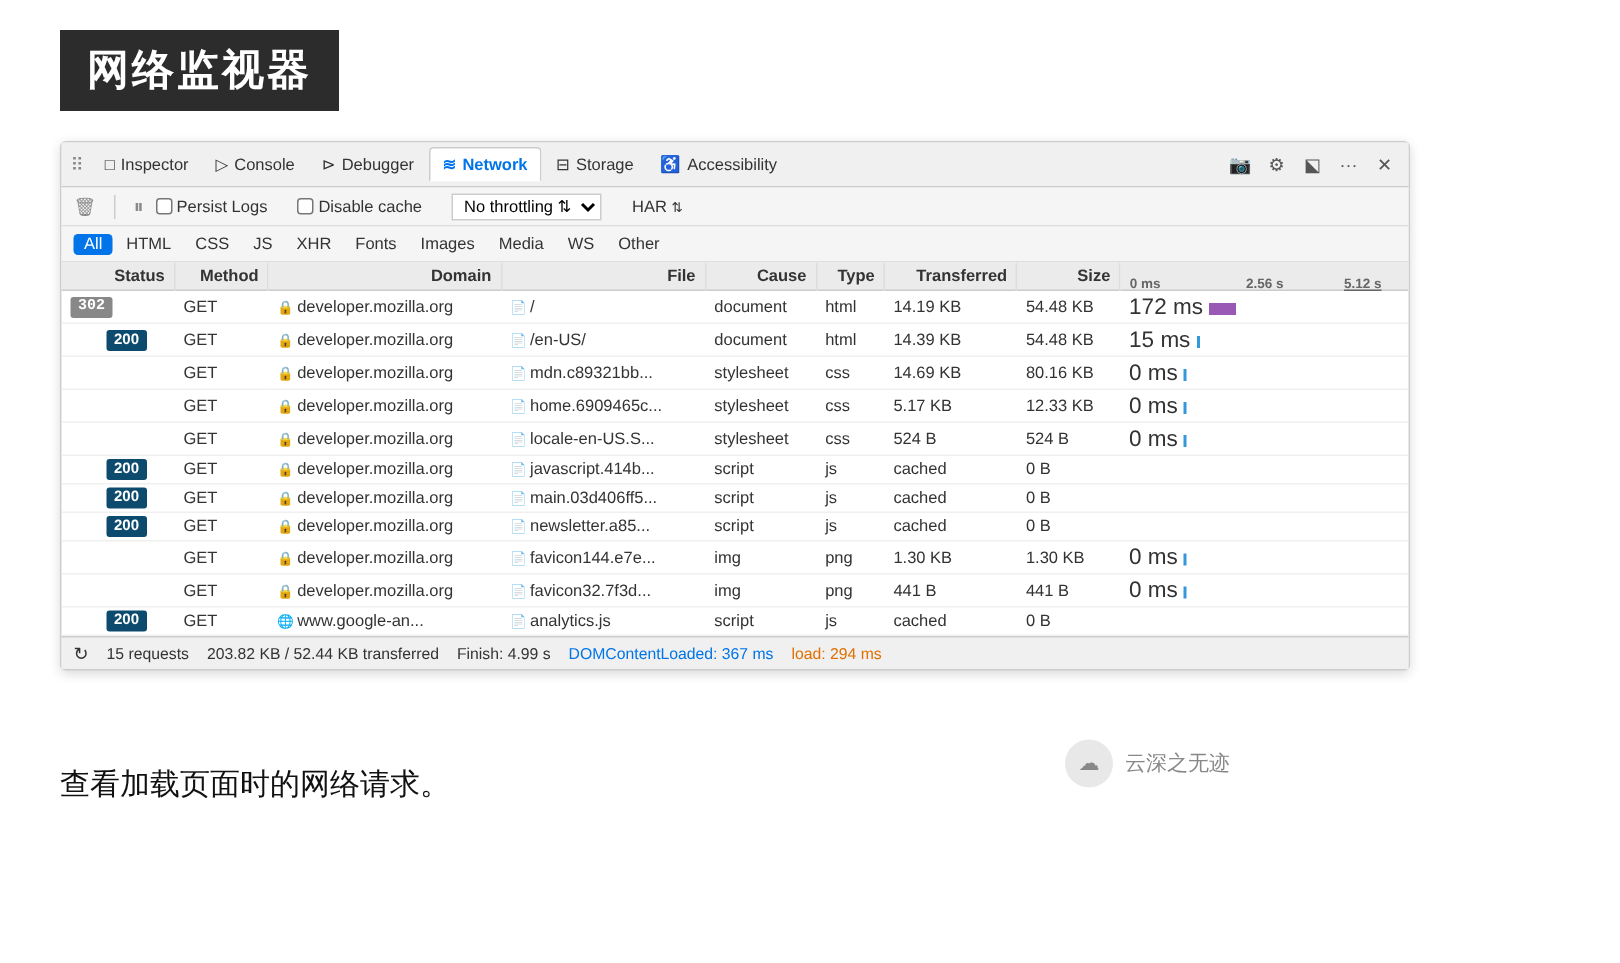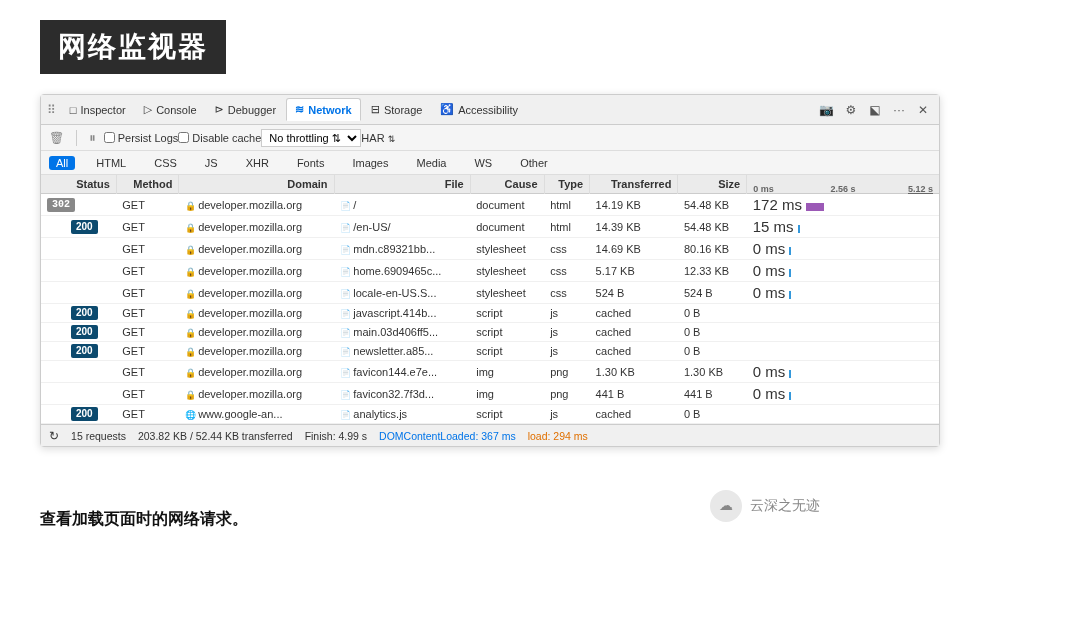--- a/index.html
+++ b/index.html
@@ -115,21 +115,21 @@
     }
     .filter-separator {
       width: 1px;
       height: 16px;
       background: #ccc;
       margin: 0 4px;
     }
     .filter-options {
       display: flex;
       align-items: center;
-      gap: 0;
+      gap: 20px;
       font-size: 11px;
       color: #333;
     }
     .filter-checkbox-label {
       display: flex;
       align-items: center;
       gap: 3px;
       cursor: pointer;
       white-space: nowrap;
     }
@@ -145,21 +145,21 @@
       cursor: pointer;
     }
 
     
     .type-filter-bar {
       display: flex;
       align-items: center;
       background: #f5f5f5;
       border-bottom: 1px solid #ddd;
       padding: 2px 8px;
-      gap: 14px;
+      gap: 2px;
       height: 24px;
     }
     .type-btn {
       padding: 1px 7px;
       font-size: 11px;
       cursor: pointer;
       border-radius: 3px;
       color: #333;
       background: transparent;
       border: none;
@@ -260,22 +260,22 @@
     }
 
     
     .bottom-section {
       display: flex;
       align-items: center;
       justify-content: space-between;
       padding: 10px 0 0 0;
     }
     .bottom-text {
-      font-size: 16px;
-      font-weight: bold;
+      font-size: 20px;
+      font-weight: normal;
       color: #111;
       margin-top: 28px;
     }
     .watermark {
       display: flex;
       align-items: center;
       gap: 6px;
       font-size: 14px;
       color: #888;
     }
@@ -390,21 +390,21 @@
             <th>Domain</th>
             <th>File</th>
             <th>Cause</th>
             <th>Type</th>
             <th>Transferred</th>
             <th>Size</th>
             <th style="min-width:160px;position:relative;">
               <div class="timeline-marks">
                 <span style="position:absolute;left:0;font-size:9px;color:#666;">0 ms</span>
                 <span style="position:absolute;left:50%;font-size:9px;color:#666;transform:translateX(-50%);">2.56 s</span>
-                <span style="position:absolute;right:0;font-size:9px;color:#666;text-decoration:underline;">5.12 s</span>
+                <span style="position:absolute;right:12px;font-size:9px;color:#666;text-decoration:underline;">5.12 s</span>
               </div>
             </th>
           </tr>
         </thead>
         <tbody id="network-rows">
         <tr>
               <td><span class="status-badge status-302">302</span></td>
               <td>GET</td>
               <td><span class="lock-icon">🔒</span>developer.mozilla.org</td>
               <td><span class="file-icon">📄</span>/ </td>

